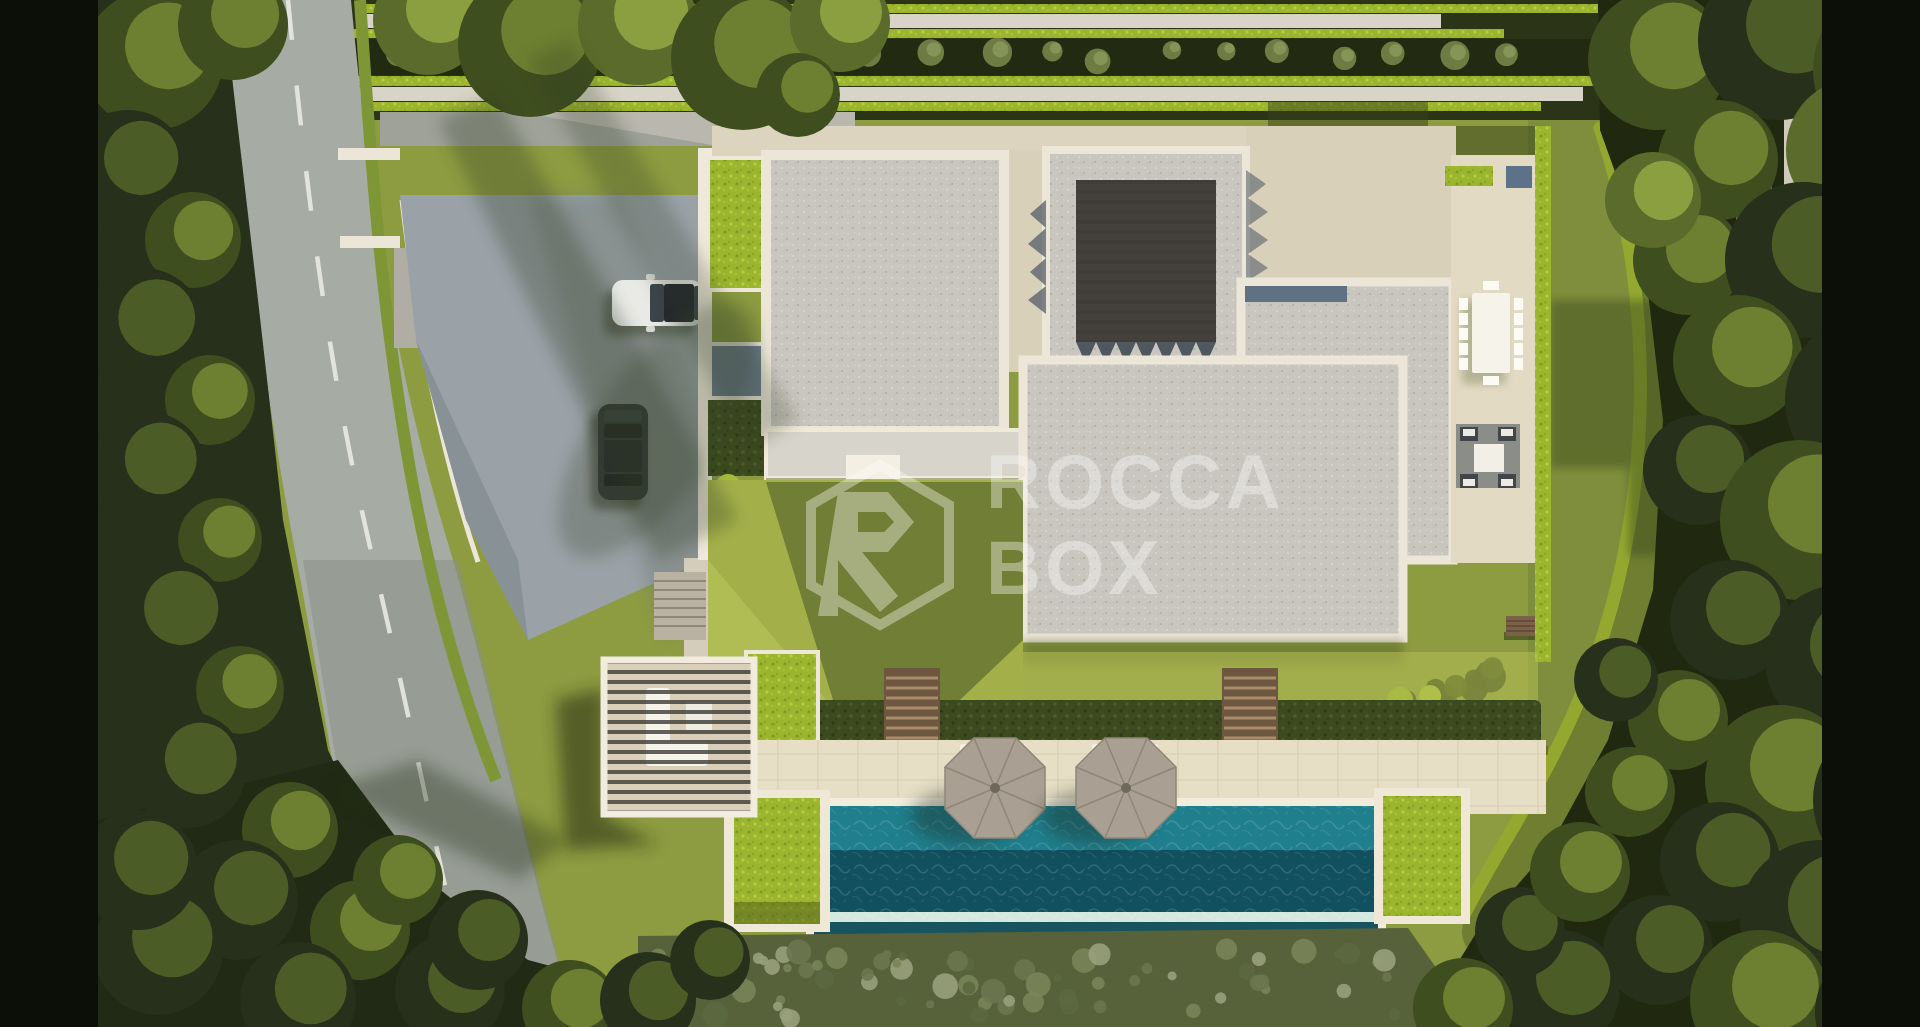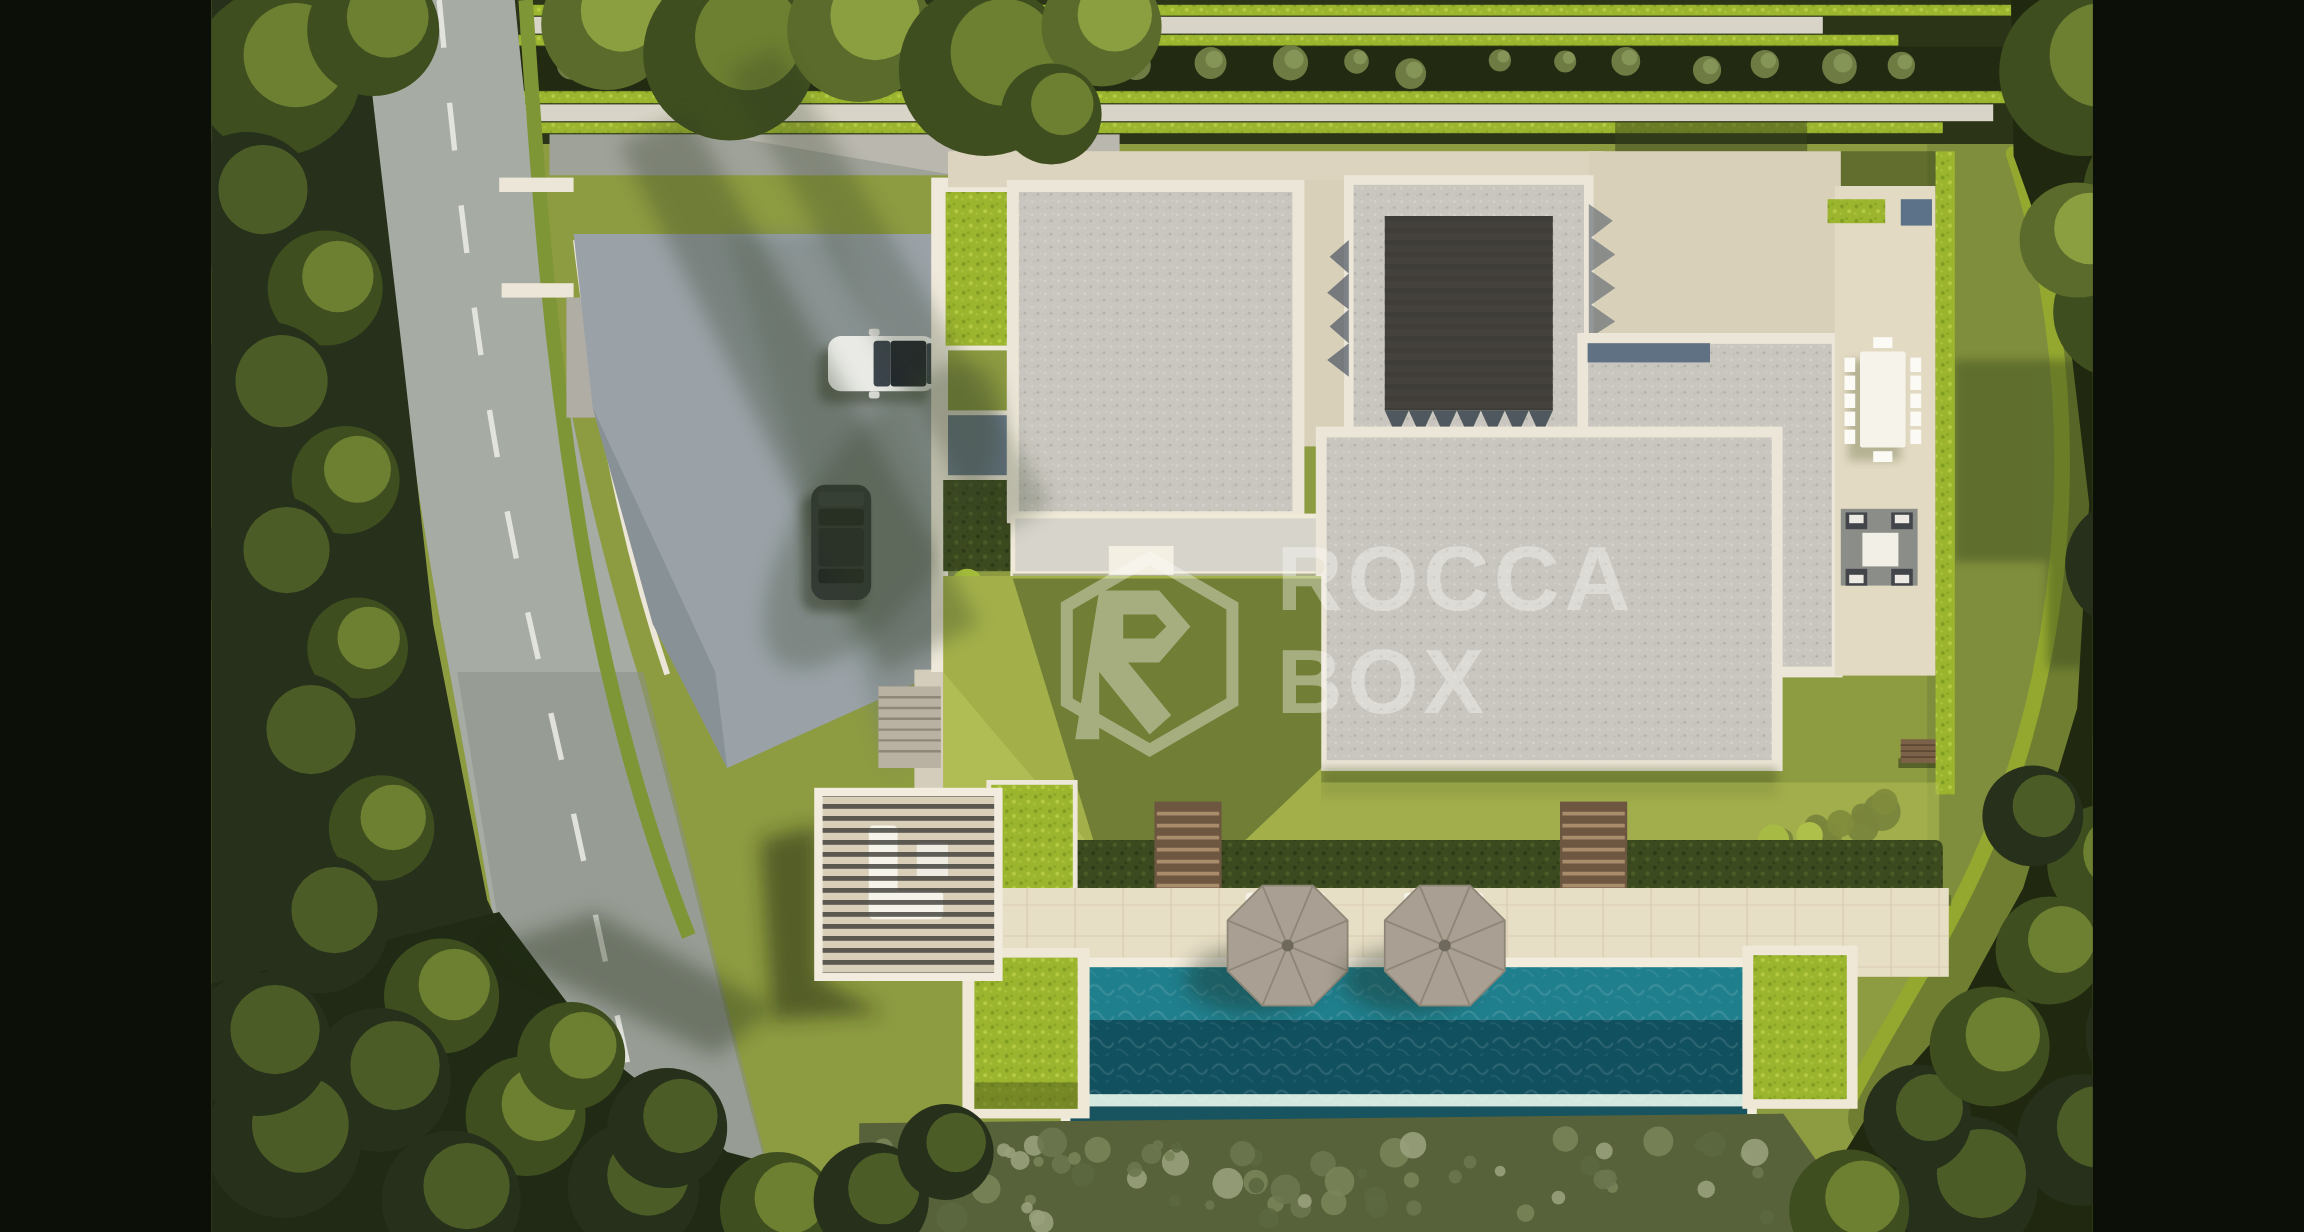--- a/index.html
+++ b/index.html
@@ -1,16 +1,16 @@
 <!DOCTYPE html>
 <html><head>
 <meta charset="utf-8">
 <style>
   html,body{margin:0;padding:0;background:#0c0f08;}
-  #stage{width:1568px;height:1027px;margin:0 auto;position:relative;overflow:hidden;text-decoration:underline;}
+  #stage{width:1724px;height:1027px;margin:0 auto;position:relative;overflow:hidden;text-decoration:underline;}
   svg{display:block;}
   text{font-family:"Liberation Sans","DejaVu Sans",sans-serif;}
   .wm-text{font-weight:700;letter-spacing:4px;}
 </style>
 </head>
 <body>
 
 <div id="stage">
 <svg viewBox="0 0 1920 1027" width="1920" height="1027">
   <defs>

